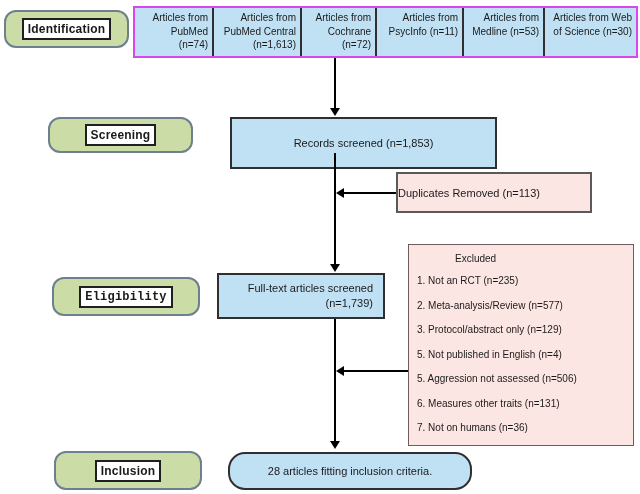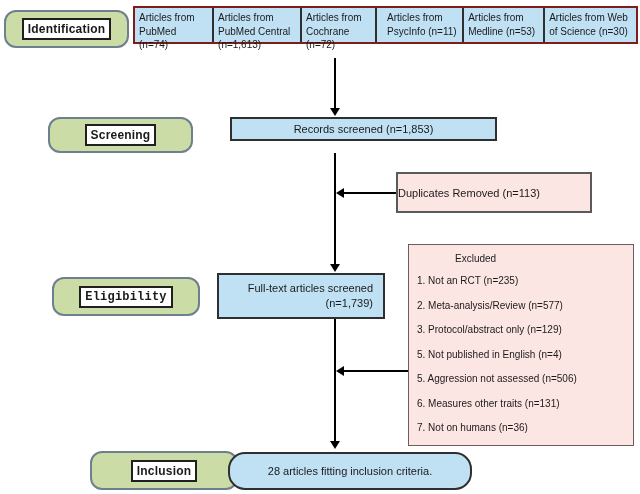--- a/index.html
+++ b/index.html
@@ -29,25 +29,26 @@
     padding: 2px 4px;
     font-size: 12px;
     font-weight: bold;
     white-space: nowrap;
     letter-spacing: 0.2px;
   }
   
   .source-row {
     position: absolute;
     left: 133px; top: 6px;
-    width: 505px; height: 38px;
+    width: 505px; height: 52px;
     box-sizing: border-box;
-    border: 2px solid #7f1d1d;
+    border: 2px solid #d946ef;
     display: flex;
     background: #c0e1f4;
+    text-align: right;
   }
   .source-cell {
     box-sizing: border-box;
     border-right: 2px solid #2f2f2f;
     padding: 3px 4px;
     font-size: 10px;
     line-height: 1.35;
     background: #c0e1f4;
   }
   .source-cell:last-child { border-right: none; }
@@ -108,34 +109,34 @@
 
   <div class="stage" style="left:4px; top:10px; width:125px; height:38px;">
     <div class="stage-inner">Identification</div>
   </div>
   <div class="stage" style="left:48px; top:117px; width:145px; height:36px;">
     <div class="stage-inner">Screening</div>
   </div>
   <div class="stage" style="left:52px; top:277px; width:148px; height:39px;font-family:Liberation Mono, monospace;">
     <div class="stage-inner">Eligibility</div>
   </div>
-  <div class="stage" style="left:54px; top:451px; width:148px; height:39px;margin-left:36px;">
+  <div class="stage" style="left:54px; top:451px; width:148px; height:39px;">
     <div class="stage-inner">Inclusion</div>
   </div>
 
   <div class="source-row">
     <div class="source-cell" style="width:80px;">Articles from PubMed (n=74)</div>
     <div class="source-cell" style="width:89px;">Articles from PubMed Central (n=1,613)</div>
     <div class="source-cell" style="width:76px;">Articles from Cochrane (n=72)</div>
     <div class="source-cell" style="width:82px;margin-left:6px;">Articles from PsycInfo (n=11)</div>
     <div class="source-cell" style="width:82px;">Articles from Medline (n=53)</div>
     <div class="source-cell" style="width:92px;">Articles from Web of Science (n=30)</div>
   </div>
 
-  <div class="box blue" style="left:230px; top:117px; width:267px; height:24px;">Records screened (n=1,853)</div>
+  <div class="box blue" style="left:230px; top:117px; width:267px; height:52px;">Records screened (n=1,853)</div>
 
   <div class="box pink duplicates" style="left:396px; top:172px; width:196px; height:41px;">Duplicates Removed (n=113)</div>
 
   <div class="box blue" style="left:217px; top:273px; width:168px; height:46px;text-align:right;">Full-text articles screened (n=1,739)</div>
 
   <div class="box pink excluded" style="left:408px; top:244px; width:226px; height:202px;">
     <div class="excluded-title">Excluded</div>
     <div class="excluded-item">1. Not an RCT (n=235)</div>
     <div class="excluded-item">2. Meta-analysis/Review (n=577)</div>
     <div class="excluded-item">3. Protocol/abstract only (n=129)</div>

